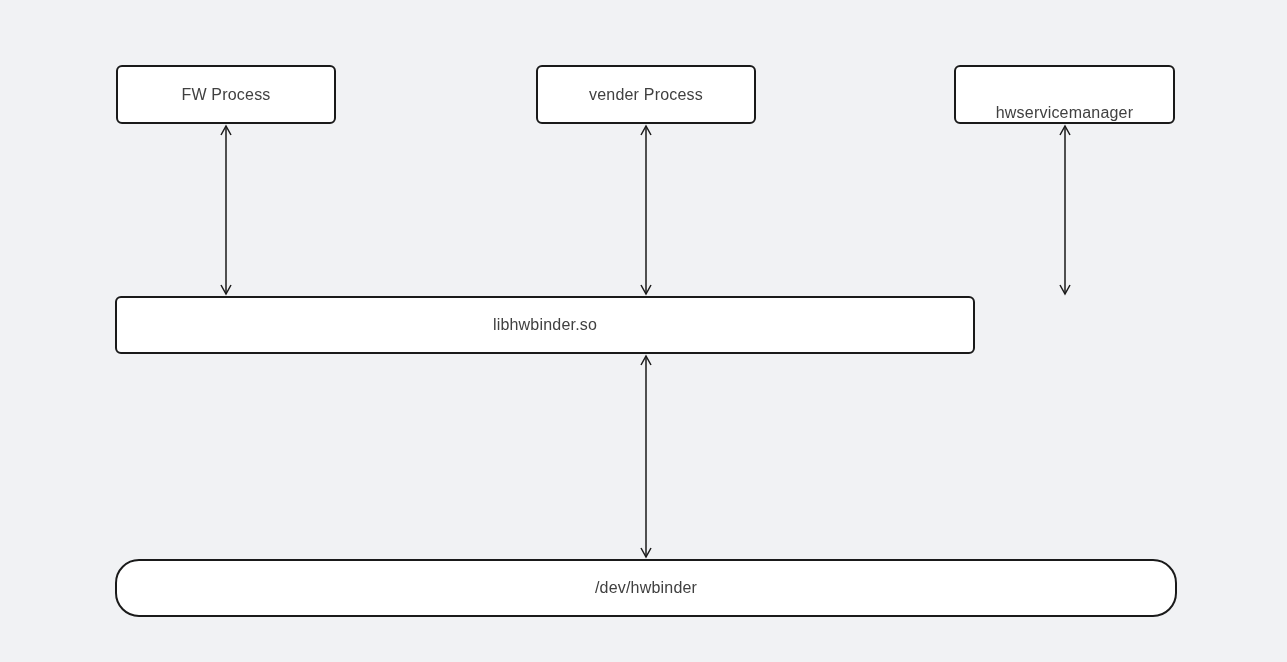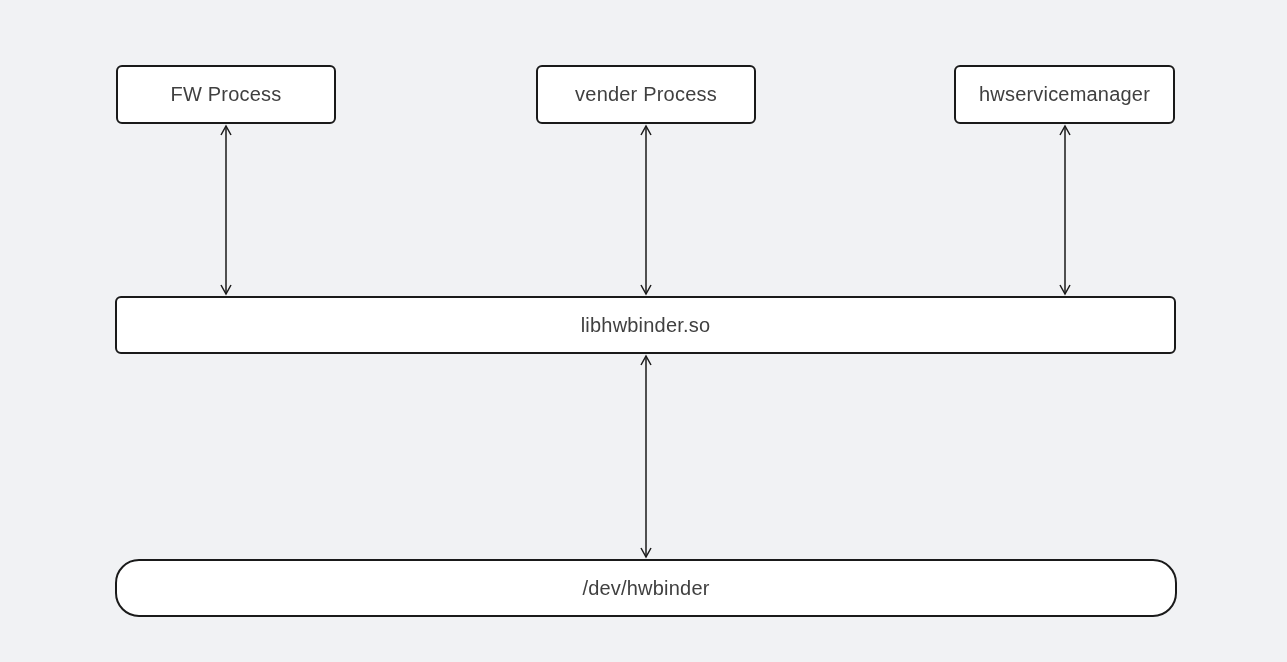--- a/index.html
+++ b/index.html
@@ -23,28 +23,28 @@
   }
   .node{
     position:absolute;
     box-sizing:border-box;
     background:var(--node-fill);
     border:2px solid var(--node-border);
     border-radius:6px;
     display:flex;
     align-items:center;
     justify-content:center;
-    font-size:20px;
+    font-size:16px;
     color:var(--text);
     letter-spacing:0.2px;
   }
   .node-fw        {left:116px; top:65px;  width:220px;  height:59px;}
   .node-vender    {left:536px; top:65px;  width:220px;  height:59px;}
-  .node-hwsm      {left:954px; top:65px;  width:221px;  height:59px;}
-  .node-lib       {left:115px; top:296px; width:1061px; height:58px;}
+  .node-hwsm      {left:954px; top:65px;  width:221px;  height:59px;align-items:flex-end;}
+  .node-lib       {left:115px; top:296px; width:860px; height:58px;}
   .node-dev       {left:115px; top:559px; width:1062px; height:58px;border-radius:24px;}
   .edges{
     position:absolute;
     left:0; top:0;
     width:1287px;
     height:662px;
     pointer-events:none;
   }
   .edge{
     stroke:var(--arrow);

